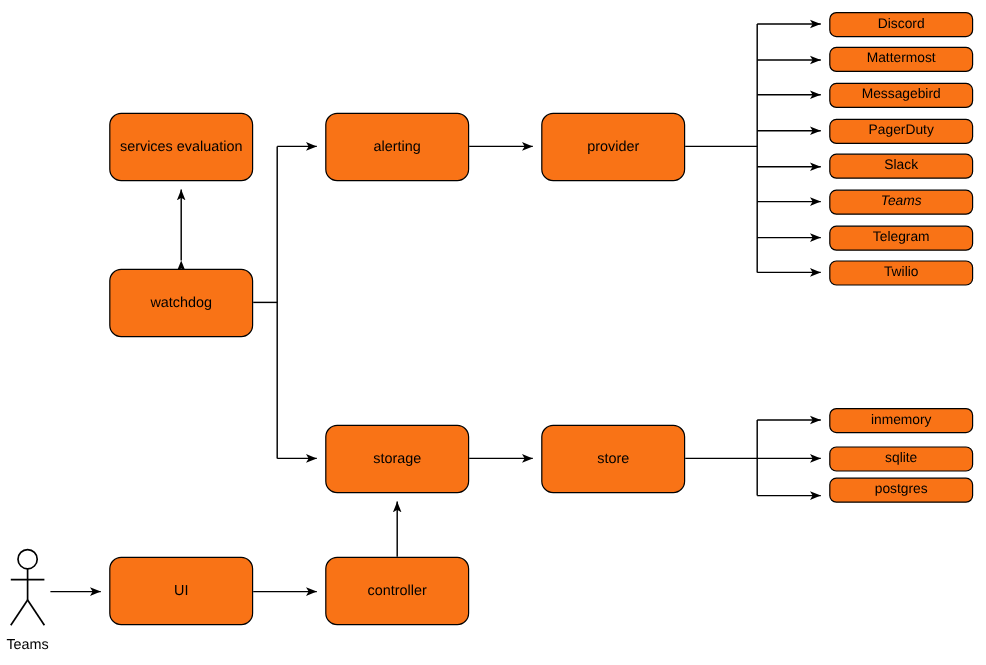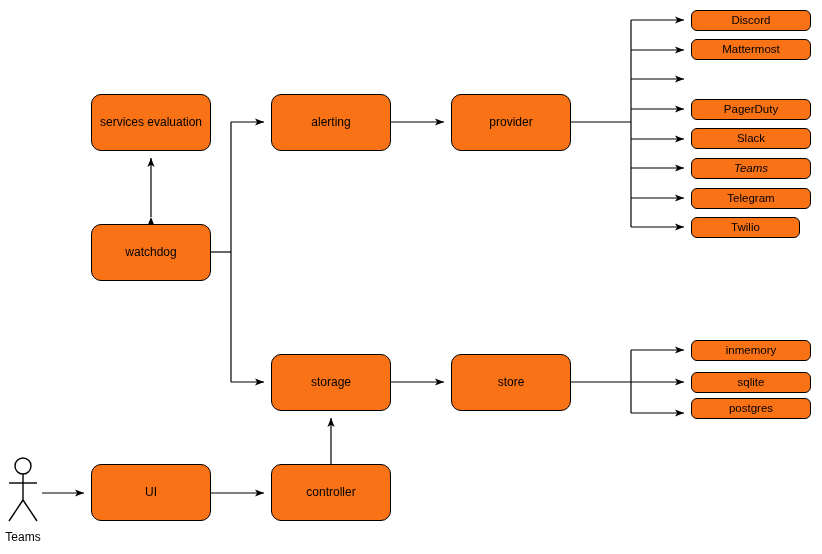--- a/index.html
+++ b/index.html
@@ -143,33 +143,36 @@
   <div class="node" style="left:271px; top:464px; width:120px; height:57px;">
     <span>controller</span>
   </div>
 
   <div class="node leaf" style="left:691px; top:10px; width:120px; height:21px;">
     <span>Discord</span>
   </div>
   <div class="node leaf" style="left:691px; top:39px; width:120px; height:21px;">
     <span>Mattermost</span>
   </div>
+  <div class="node leaf" style="left:691px; top:69px; width:120px; height:21px;">
+    <span>Messagebird</span>
+  </div>
   <div class="node leaf" style="left:691px; top:99px; width:120px; height:21px;">
     <span>PagerDuty</span>
   </div>
   <div class="node leaf" style="left:691px; top:128px; width:120px; height:21px;">
     <span>Slack</span>
   </div>
   <div class="node leaf" style="left:691px; top:158px; width:120px; height:21px;font-style:italic;">
     <span>Teams</span>
   </div>
   <div class="node leaf" style="left:691px; top:188px; width:120px; height:21px;">
     <span>Telegram</span>
   </div>
-  <div class="node leaf" style="left:691px; top:217px; width:109px; height:21px;">
+  <div class="node leaf" style="left:691px; top:217px; width:120px; height:21px;">
     <span>Twilio</span>
   </div>
 
   <div class="node leaf" style="left:691px; top:340px; width:120px; height:21px;">
     <span>inmemory</span>
   </div>
   <div class="node leaf" style="left:691px; top:372px; width:120px; height:21px;">
     <span>sqlite</span>
   </div>
   <div class="node leaf" style="left:691px; top:398px; width:120px; height:21px;">

